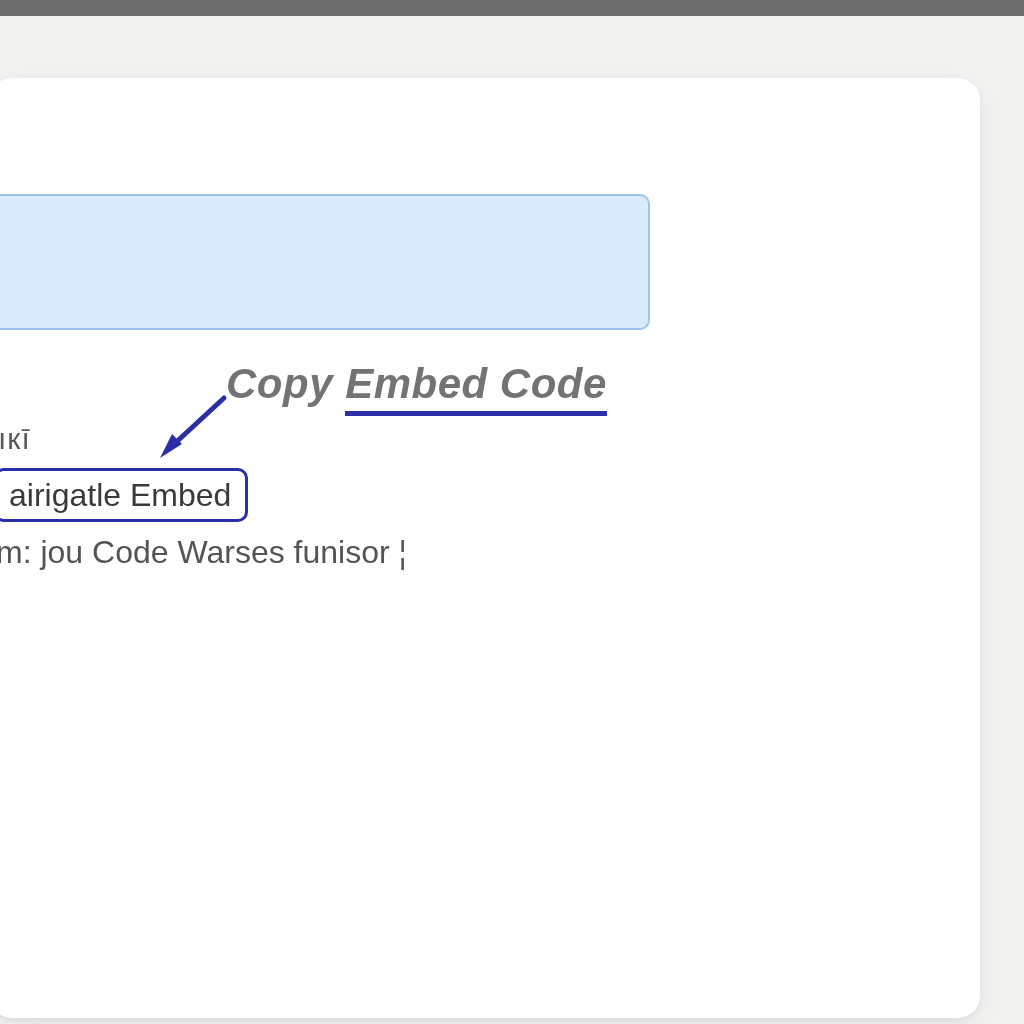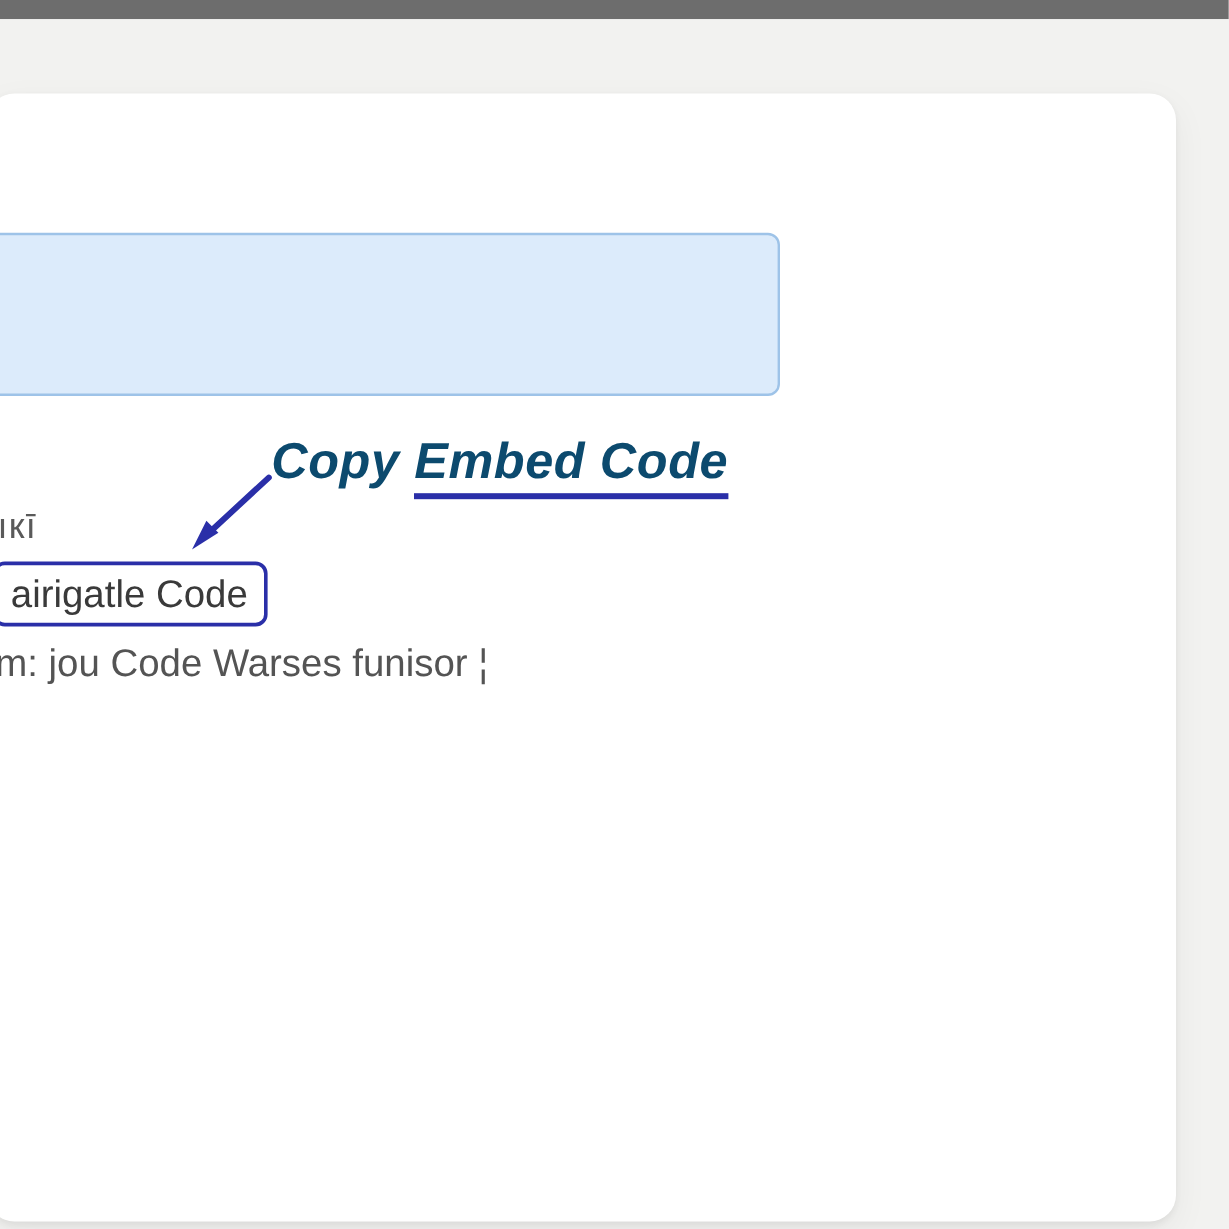--- a/index.html
+++ b/index.html
@@ -41,21 +41,21 @@
     border: 2px solid #9ec3e8;
     border-radius: 10px;
   }
   .callout {
     position: absolute;
     top: 344px;
     left: 226px;
     font-size: 42px;
     font-weight: 700;
     font-style: italic;
-    color: #0c4a6e;
+    color: #737373;
     letter-spacing: 0.5px;
     white-space: nowrap;
   }
   .callout .underline {
     border-bottom: 5px solid #2a2fa8;
     padding-bottom: 4px;
   }
   .arrow {
     position: absolute;
     top: 376px;
@@ -113,18 +113,18 @@
   </div>
 
   <svg class="arrow" viewBox="0 0 80 70">
     <line x1="72" y1="6" x2="20" y2="54" stroke="#2a2fa8" stroke-width="5" stroke-linecap="round"></line>
     <polygon points="8,66 30,52 20,42" fill="#2a2fa8"></polygon>
   </svg>
 
   <div class="label-small">ıкī</div>
 
   <button class="code-button">
-    <span>airigatle Code</span>
+    <span>airigatle Embed</span>
   </button>
 
   <div class="desc-line">m: jou Code Warses funisor ¦</div>
 
 </div>
 
 </body></html>

